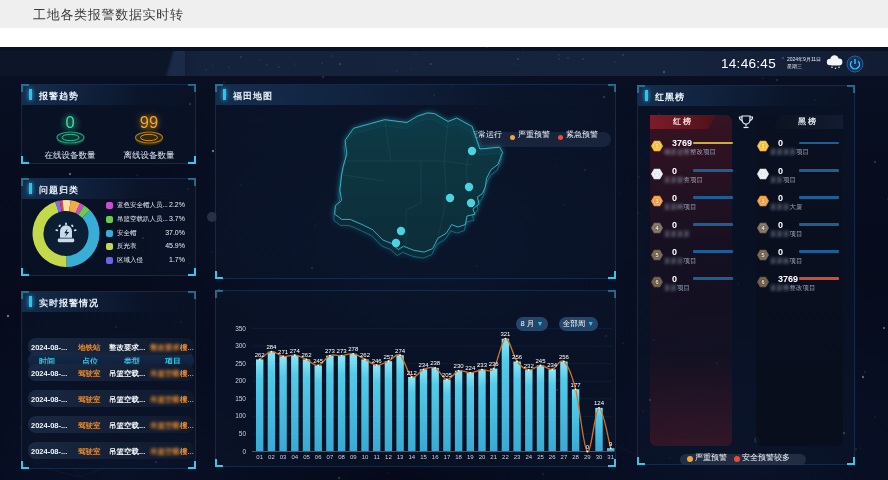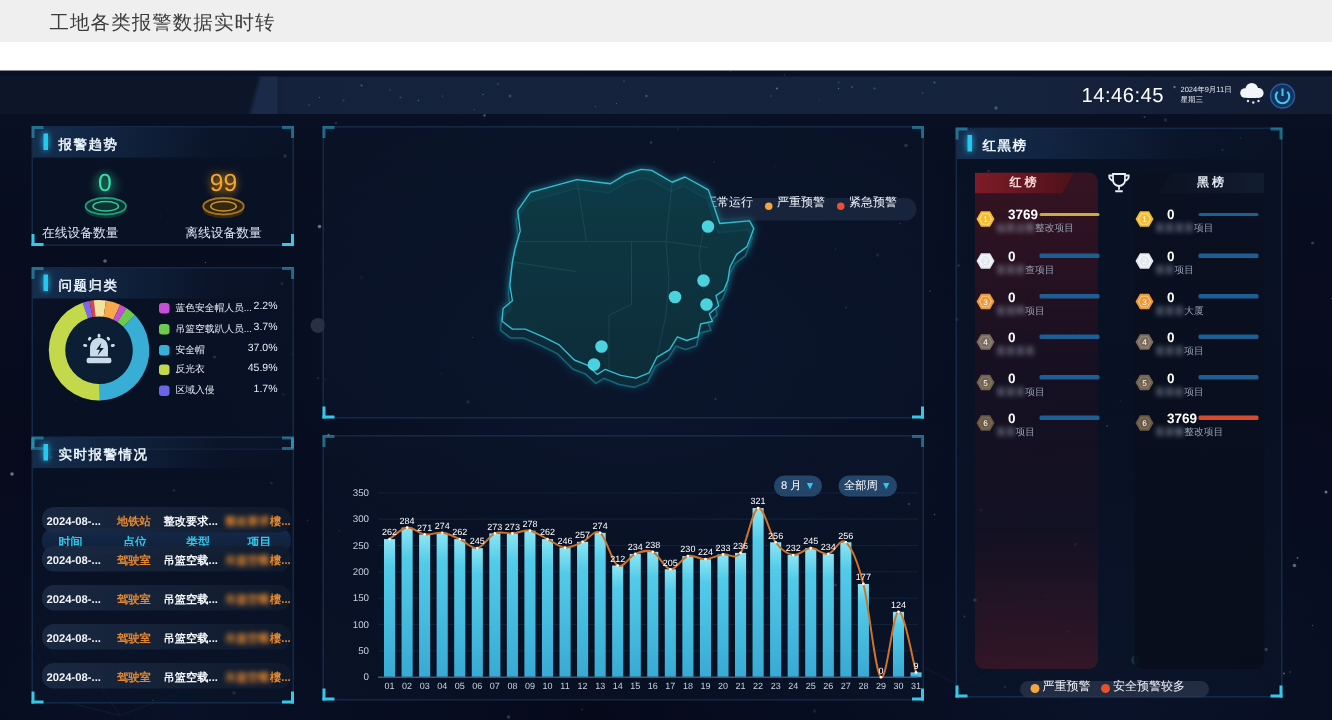--- a/index.html
+++ b/index.html
@@ -23,24 +23,24 @@
 .ptitle{position:absolute;left:17px;top:5px;font-size:9px;font-weight:bold;color:#e8f2fa;letter-spacing:1px;}
 .cnr{position:absolute;width:8px;height:8px;}
 .bl{left:-1px;bottom:-1px;border-left:2px solid #35c8e8;border-bottom:2px solid #35c8e8;}
 .br{right:-1px;bottom:-1px;border-right:2px solid #35c8e8;border-bottom:2px solid #35c8e8;}
 .tl{left:-1px;top:-1px;border-left:2px solid rgba(53,200,232,0.45);border-top:2px solid rgba(53,200,232,0.45);}
 .tr{right:-1px;top:-1px;border-right:2px solid rgba(53,200,232,0.45);border-top:2px solid rgba(53,200,232,0.45);}
 
 #pA{left:21px;top:37px;width:175px;height:80px;}
 .num1{position:absolute;left:18px;top:28px;width:60px;text-align:center;font-size:16.5px;color:#3adfa8;text-shadow:0 0 6px rgba(58,223,168,0.7);}
 .num2{position:absolute;left:97px;top:28px;width:60px;text-align:center;font-size:16.5px;color:#f5a52b;text-shadow:0 0 6px rgba(245,165,43,0.7);}
-.lab1{position:absolute;left:6px;top:65px;width:84px;text-align:left;font-size:8.5px;color:#dfe8f2;}
+.lab1{position:absolute;left:6px;top:65px;width:84px;text-align:center;font-size:8.5px;color:#dfe8f2;}
 .lab2{position:absolute;left:85px;top:65px;width:84px;text-align:center;font-size:8.5px;color:#dfe8f2;}
 
-#pB{left:21px;top:131px;width:175px;height:122px;}
+#pB{left:21px;top:131px;width:175px;height:98px;}
 
 #pC{left:21px;top:244px;width:175px;height:178px;}
 .thead{position:absolute;left:6px;top:24px;width:166px;height:17px;border-radius:8px;background:linear-gradient(180deg,#14294a,#0f1f38);margin-top:36px;}
 .thead span{position:absolute;top:4px;font-size:8px;font-weight:bold;color:#31c6e8;}
 .trow{position:absolute;left:6px;width:166px;height:17px;border-radius:8px;background:linear-gradient(90deg,rgba(28,44,70,0.85),rgba(16,26,44,0.9));}
 .trow span{white-space:nowrap;}
 .trow .c1{position:absolute;left:3px;top:4.5px;font-size:7.5px;font-weight:bold;color:#f2f6fa;}
 .trow .c2{position:absolute;left:50px;top:4.5px;font-size:7.5px;font-weight:bold;color:#e0872f;}
 .trow .c3{position:absolute;left:81px;top:4.5px;font-size:7.5px;font-weight:bold;color:#f2f6fa;}
 .trow .c4{position:absolute;left:122px;top:4.5px;font-size:7.5px;font-weight:bold;color:#e0872f;}
@@ -380,20 +380,24 @@
         <span class="c2">驾驶室</span>
         <span class="c3">吊篮空载...</span>
         <span class="c4"><span class="blur">吊篮空载</span>樓...</span>
       </div>
  <div class="cnr bl"></div>
       <div class="cnr br"></div>
       <div class="cnr tl"></div>
       <div class="cnr tr"></div>
 </div>
 <div id="pD" class="panel">
+ <div class="phead">
+        <div class="pbar"></div>
+        <div class="ptitle">福田地图</div>
+      </div>
  <div class="mlegend"><i style="background:#36d3d6"></i><span>正常运行</span><i style="background:#f2a63c"></i><span>严重预警</span><i style="background:#e8503a"></i><span>紧急预警</span></div>
  <svg width="401" height="195" style="position:absolute;left:0;top:0">
   <defs>
    <filter id="mglow" x="-30%" y="-30%" width="160%" height="160%">
             <feGaussianBlur stdDeviation="2.5" result="b"></feGaussianBlur>
             <feMerge>
               <feMergeNode in="b"></feMergeNode>
               <feMergeNode in="SourceGraphic"></feMergeNode>
             </feMerge>
           </filter>

